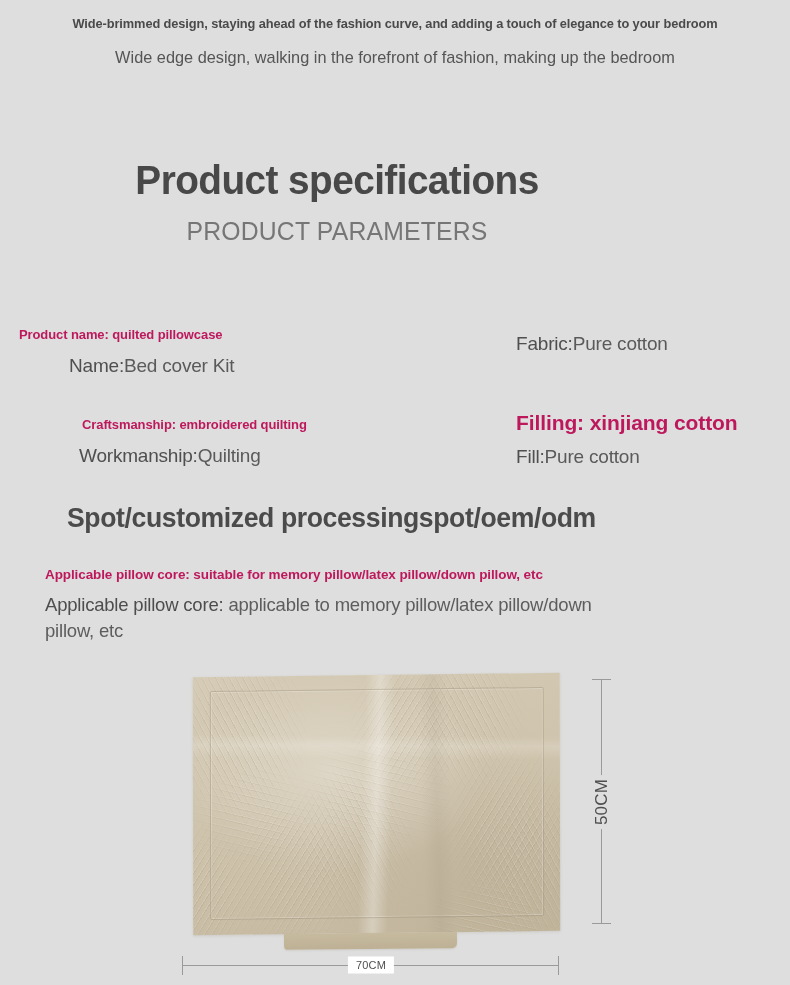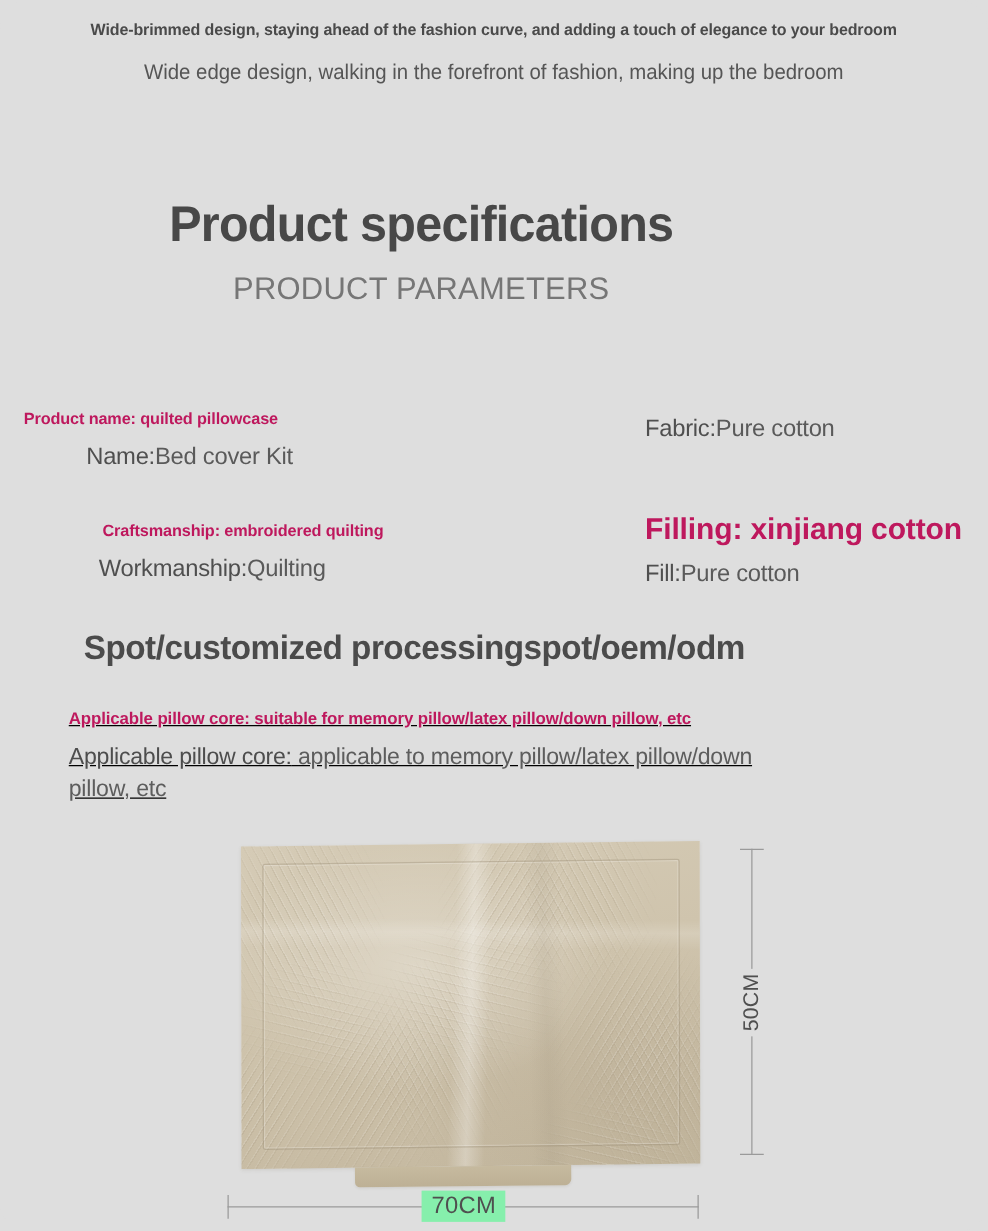--- a/index.html
+++ b/index.html
@@ -105,39 +105,39 @@
   #cell-name        { left: 19px;  top: 328px; }
   #cell-name .spec-light { margin-left: 50px; margin-top: 15px; }
   #cell-craft       { left: 64px;  top: 418px; margin-left: 18px; }
   #cell-craft .spec-light { margin-left: -3px; margin-top: 15px; }
 
   
   #cell-fabric      { left: 516px; top: 320px; }
   #cell-fabric .spec-bold { font-size: 23px; letter-spacing: -0.2px; }
   #cell-fabric .spec-light { margin-top: 14px; }
   #cell-filling     { left: 516px; top: 412px; }
-  #cell-filling .spec-bold { font-size: 24px; letter-spacing: -0.1px; }
+  #cell-filling .spec-bold { font-size: 21px; letter-spacing: -0.1px; }
   #cell-filling .spec-light { margin-top: 14px; }
 
   
   .proc-line {
     position: absolute;
     left: 63px;
     top: 505px;
     font-size: 27px;
     font-weight: bold;
     color: #4b4b4b;
     line-height: 1;
     letter-spacing: -0.4px;
     white-space: nowrap;
     transform: scaleX(0.985);
   }
 
   
-  #cell-core { left: 55px; top: 568px; text-decoration: underline; }
+  #cell-core { left: 45px; top: 568px; }
   #cell-core .spec-bold { font-size: 13.5px; }
   #cell-core .core-light {
     font-size: 18.5px;
     font-weight: 300;
     color: #5d5d5d;
     line-height: 26px;
     margin-top: 10px;
     width: 560px;
     letter-spacing: -0.2px;
   }
@@ -277,25 +277,25 @@
   }
 
   #dim-h-main  { left: 182px; top: 965px; width: 377px; height: 1px; }
   #dim-h-left  { left: 182px; top: 956px; width: 1px; height: 19px; }
   #dim-h-right { left: 558px; top: 956px; width: 1px; height: 19px; }
   #dim-h-label {
     position: absolute;
     left: 371px;
     top: 965px;
     transform: translate(-50%, -50%);
-    font-size: 19px;
+    font-size: 11px;
     font-weight: 300;
     color: #4f4f4f;
     letter-spacing: 0.2px;
-    background: #86efac;
+    background: #ffffff;
     padding: 3px 8px;
     line-height: 1;
     white-space: nowrap;
   }
 </style>
 </head>
 <body>
 
 <div class="page">
 

